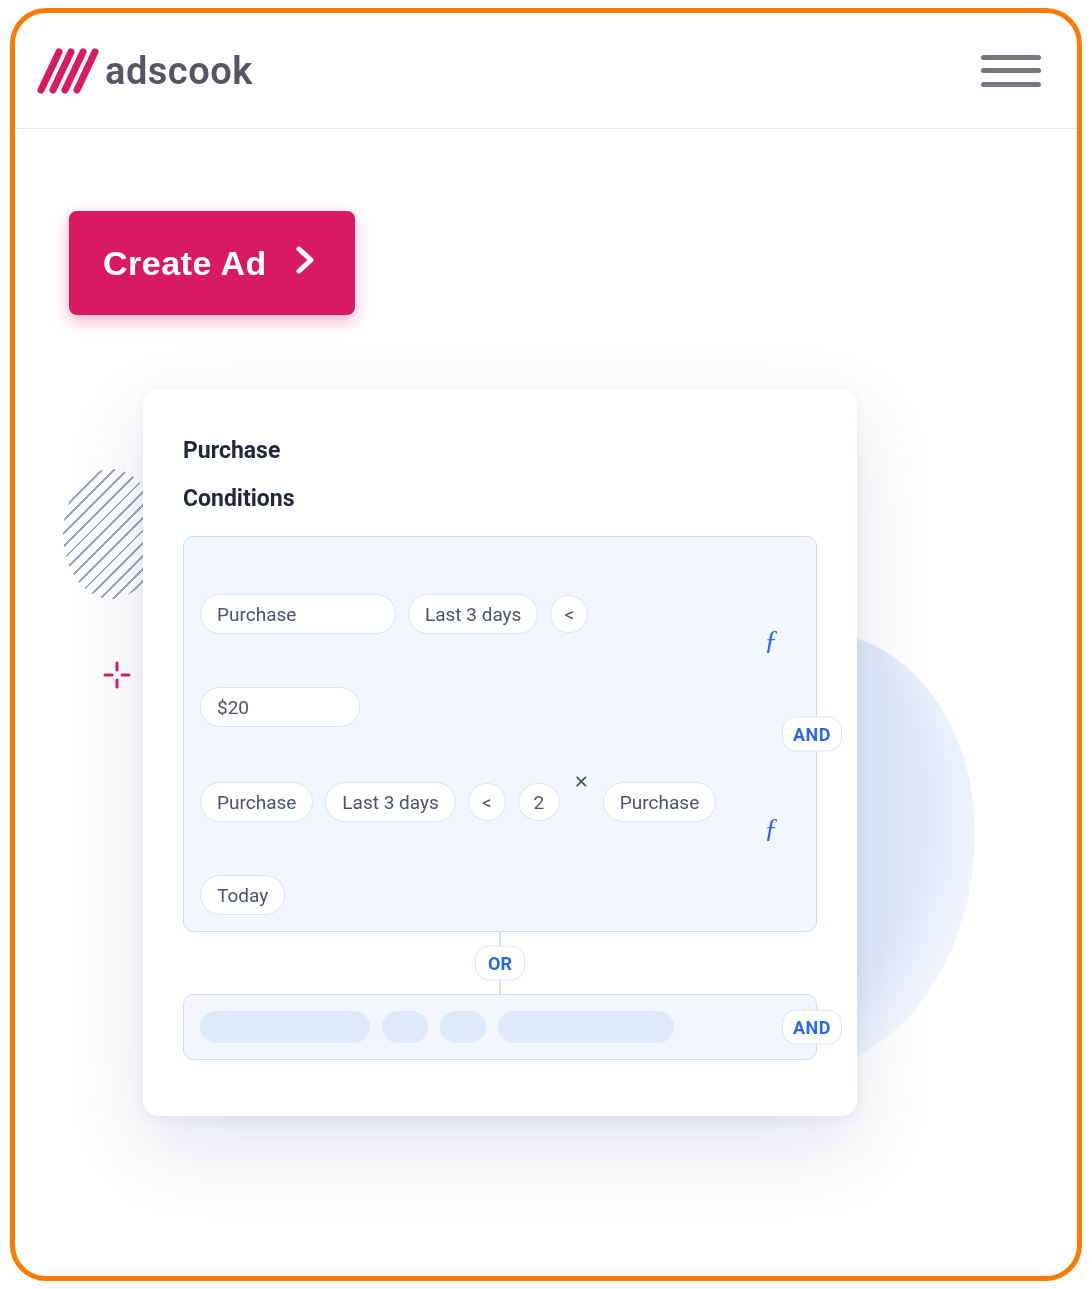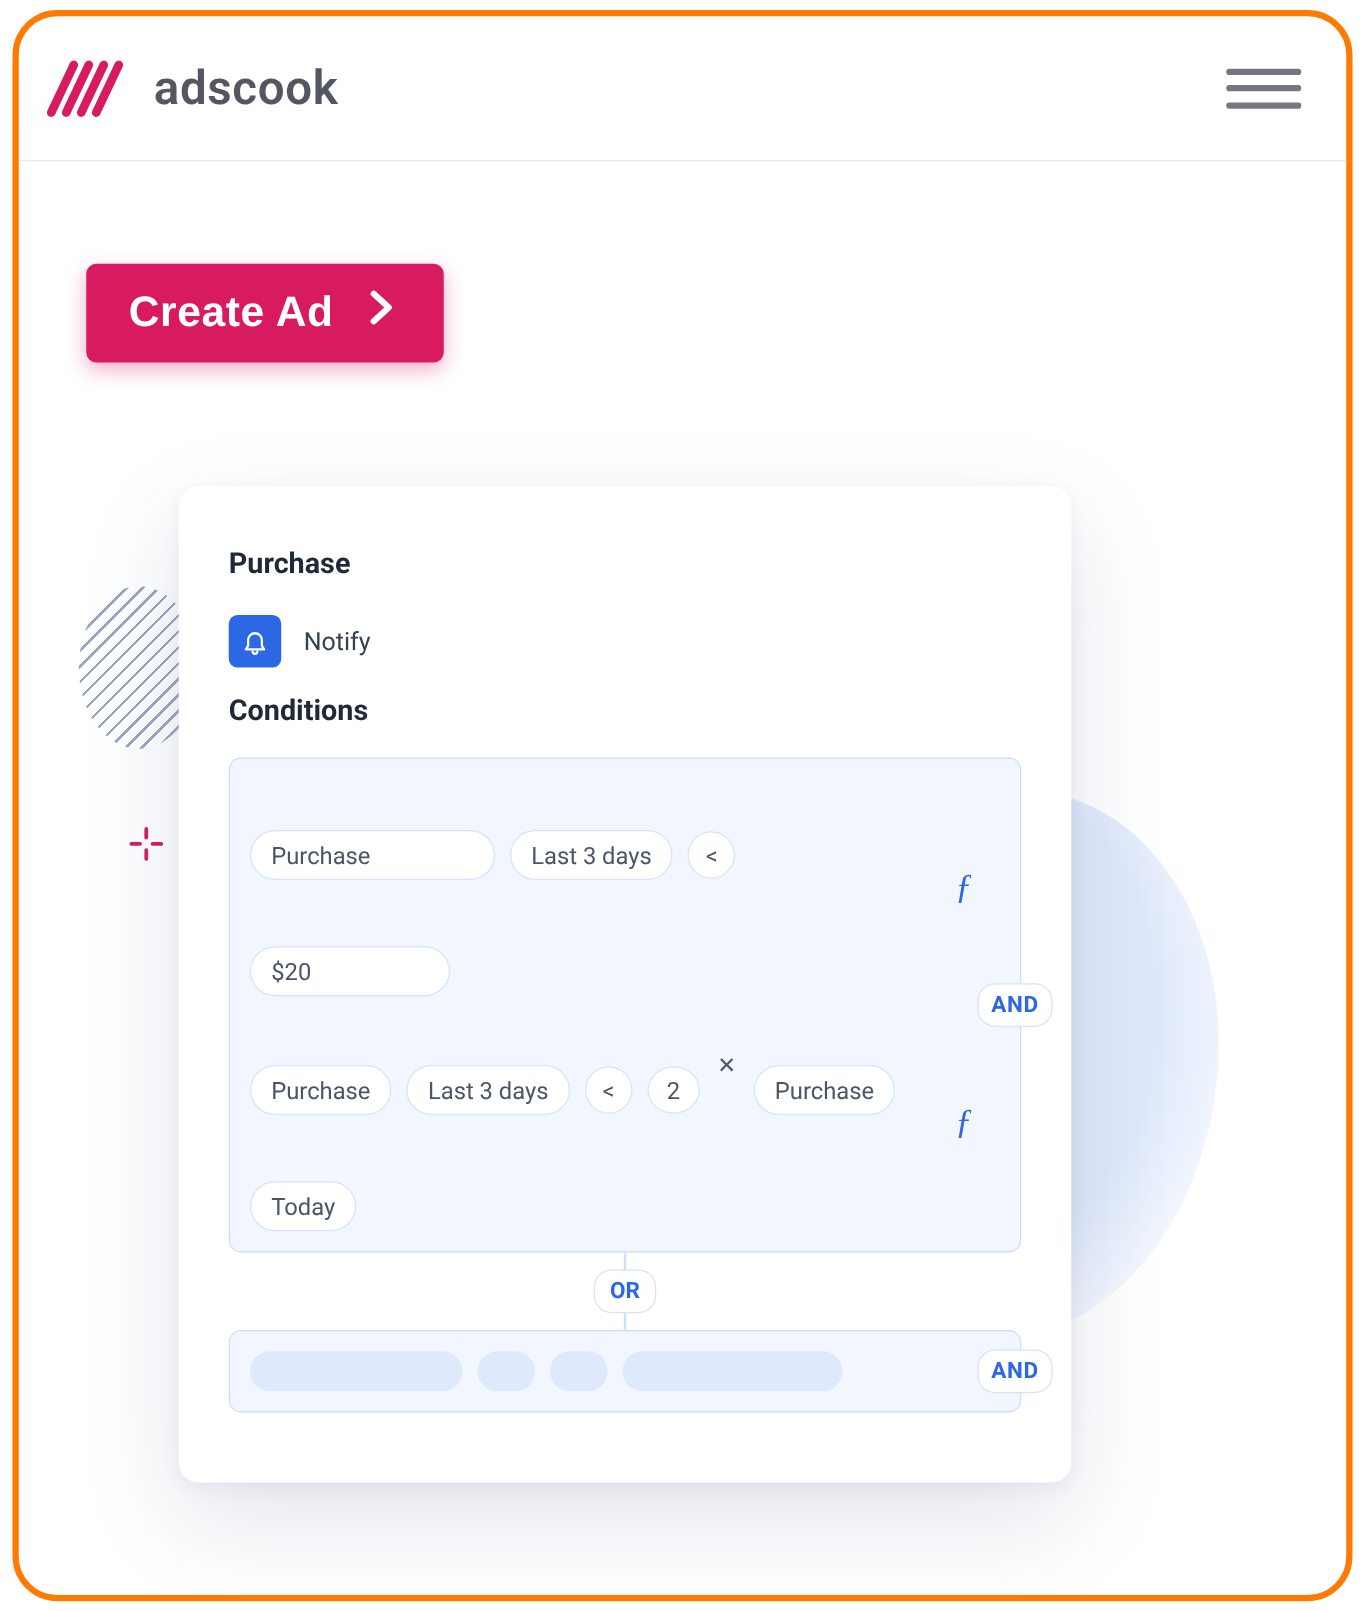--- a/index.html
+++ b/index.html
@@ -20,37 +20,37 @@
     background: #fff;
   }
 
   
   .hdr {
     height: 116px;
     border-bottom: 1px solid #e9eaec;
     display: flex; align-items: center;
     padding: 0 36px 0 18px;
   }
-  .logo { display:flex; align-items:center; gap:18px; cursor:pointer; }
+  .logo { display:flex; align-items:center; cursor:pointer; }
   .logo-mark svg { display:block; }
   .logo-text {
     font-size: 38px; font-weight: 600; color:#545761; letter-spacing: .5px;
   }
   .burger {
     margin-left:auto; width:60px; height:40px; cursor:pointer;
     display:flex; flex-direction:column; justify-content:space-between;
     padding: 4px 0;
   }
   .burger span { height:5px; background:#75777e; border-radius:3px; }
 
   
   .create-btn {
     position:absolute; left:54px; top:198px;
     background:#d81b60; color:#fff; border:none; border-radius:8px;
-    height:79px; padding: 0 38px 0 34px;
+    height:104px; padding: 0 38px 0 34px;
     font-size:34px; font-weight:700; letter-spacing:.5px;
     display:flex; align-items:center; gap:26px; cursor:pointer;
     box-shadow: 0 6px 16px rgba(216,27,96,.35);
     text-align: center;
   }
   .create-btn svg { stroke:#fff; }
 
   
   .blob {
     position:absolute; left:620px; top:620px; width:340px; height:440px;
@@ -179,29 +179,20 @@
         <line x1="2" y1="14" x2="9" y2="14"></line>
         <line x1="19" y1="14" x2="26" y2="14"></line>
       </g>
     </svg>
   </div>
 
   <div class="card">
 
     <div class="sect-title">Purchase</div>
 
-    <div class="row notify">
-      <div class="sq-icon">
-        <svg width="22" height="22" viewBox="0 0 24 24" fill="none" stroke="#fff" stroke-width="2" stroke-linecap="round" stroke-linejoin="round">
-          <path d="M18 16v-5a6 6 0 10-12 0v5l-2 3h16l-2-3z"></path>
-          <path d="M10 21a2 2 0 004 0"></path>
-        </svg>
-      </div>
-      <span class="lbl">Notify</span>
-    </div>
 
 
     <div class="sect-title cond">Conditions</div>
 
     <div class="cond-wrap">
 
       <div class="group">
         <div class="and-badge">AND</div>
 
         <div class="cline">

